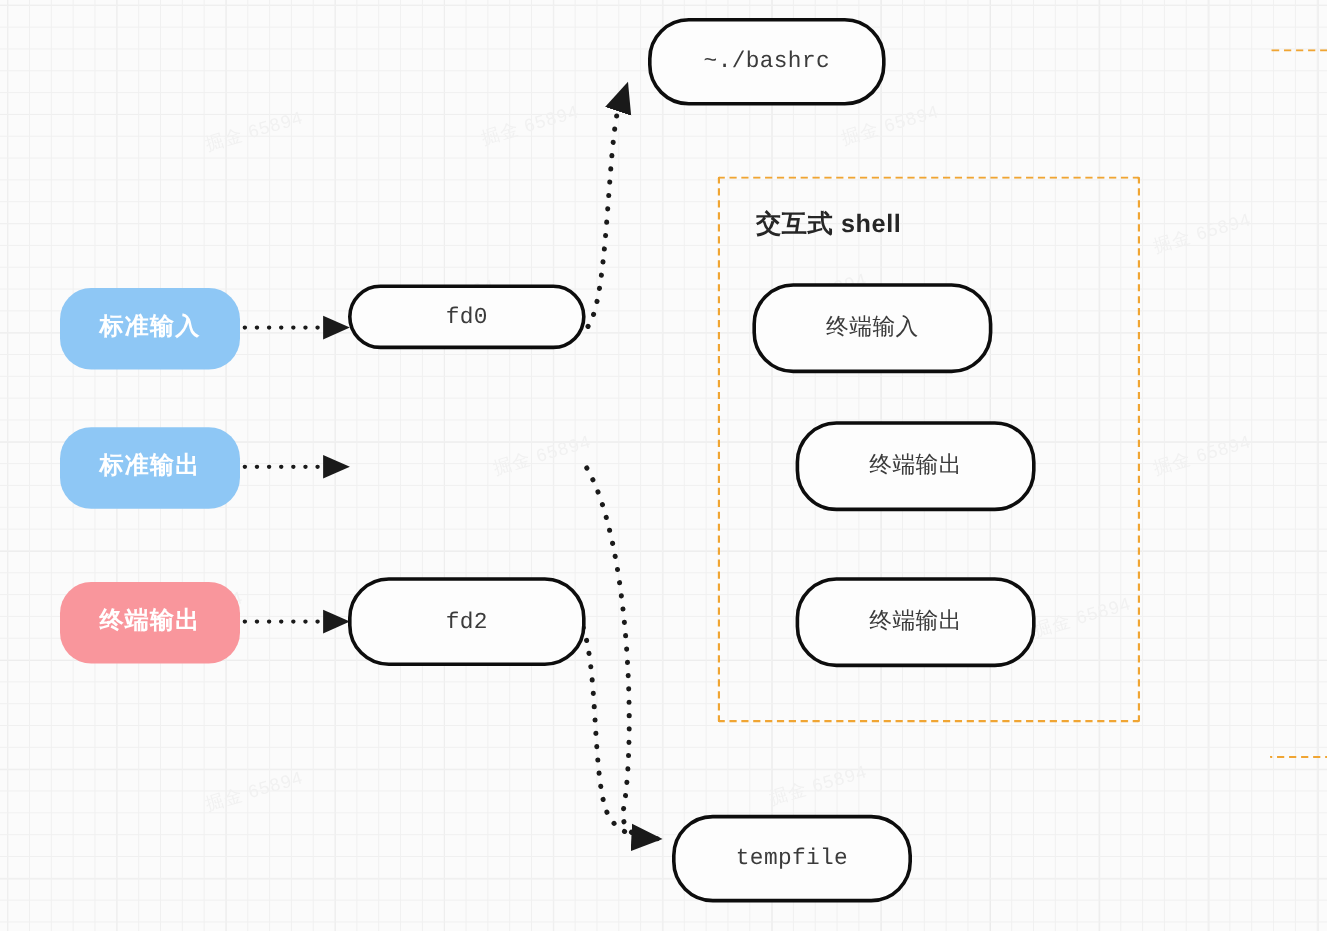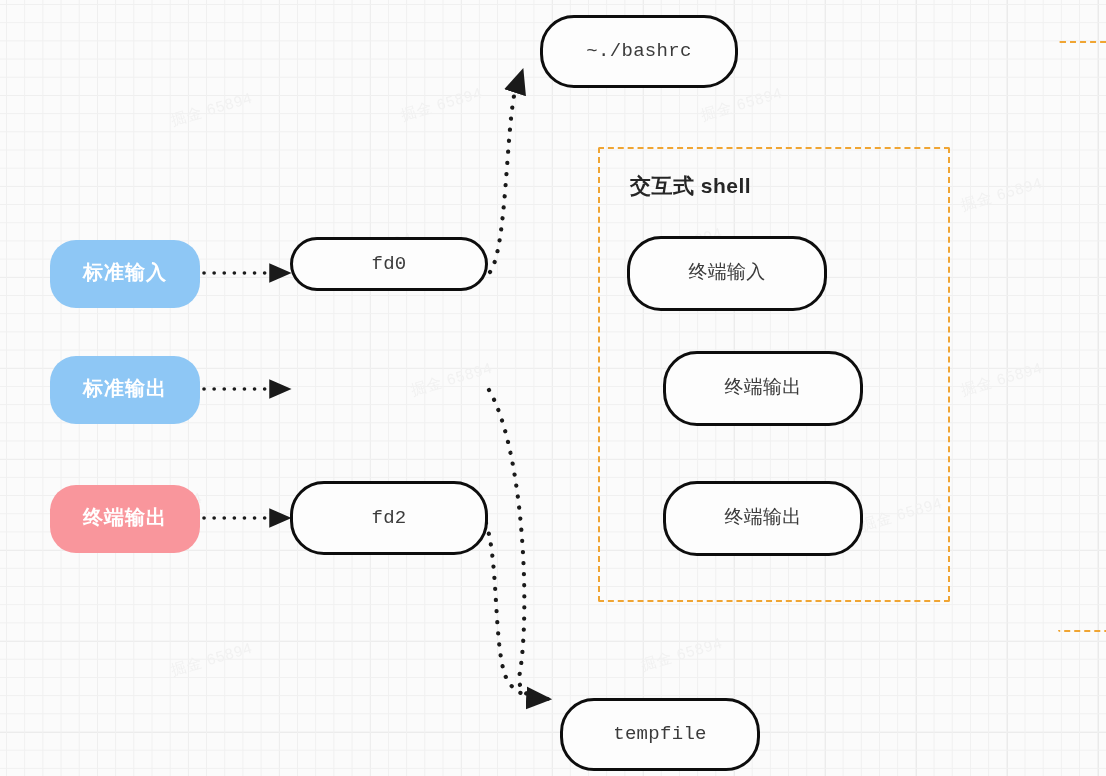--- a/index.html
+++ b/index.html
@@ -173,21 +173,21 @@
     <span>fd0</span>
   </div>
   <div class="node stadium" style="left:290px; top:481px; width:198px; height:74px;">
     <span>fd2</span>
   </div>
 
   <div class="node stadium" style="left:540px; top:15px; width:198px; height:73px;">
     <span>~./bashrc</span>
   </div>
 
-  <div class="node stadium" style="left:560px; top:698px; width:200px; height:73px;">
+  <div class="node stadium" style="left:560px; top:679px; width:200px; height:73px;">
     <span>tempfile</span>
   </div>
 
   <div class="node stadium cjk" style="left:627px; top:236px; width:200px; height:75px;">
     <span>终端输入</span>
   </div>
   <div class="node stadium cjk" style="left:663px; top:351px; width:200px; height:75px;">
     <span>终端输出</span>
   </div>
   <div class="node stadium cjk" style="left:663px; top:481px; width:200px; height:75px;">

